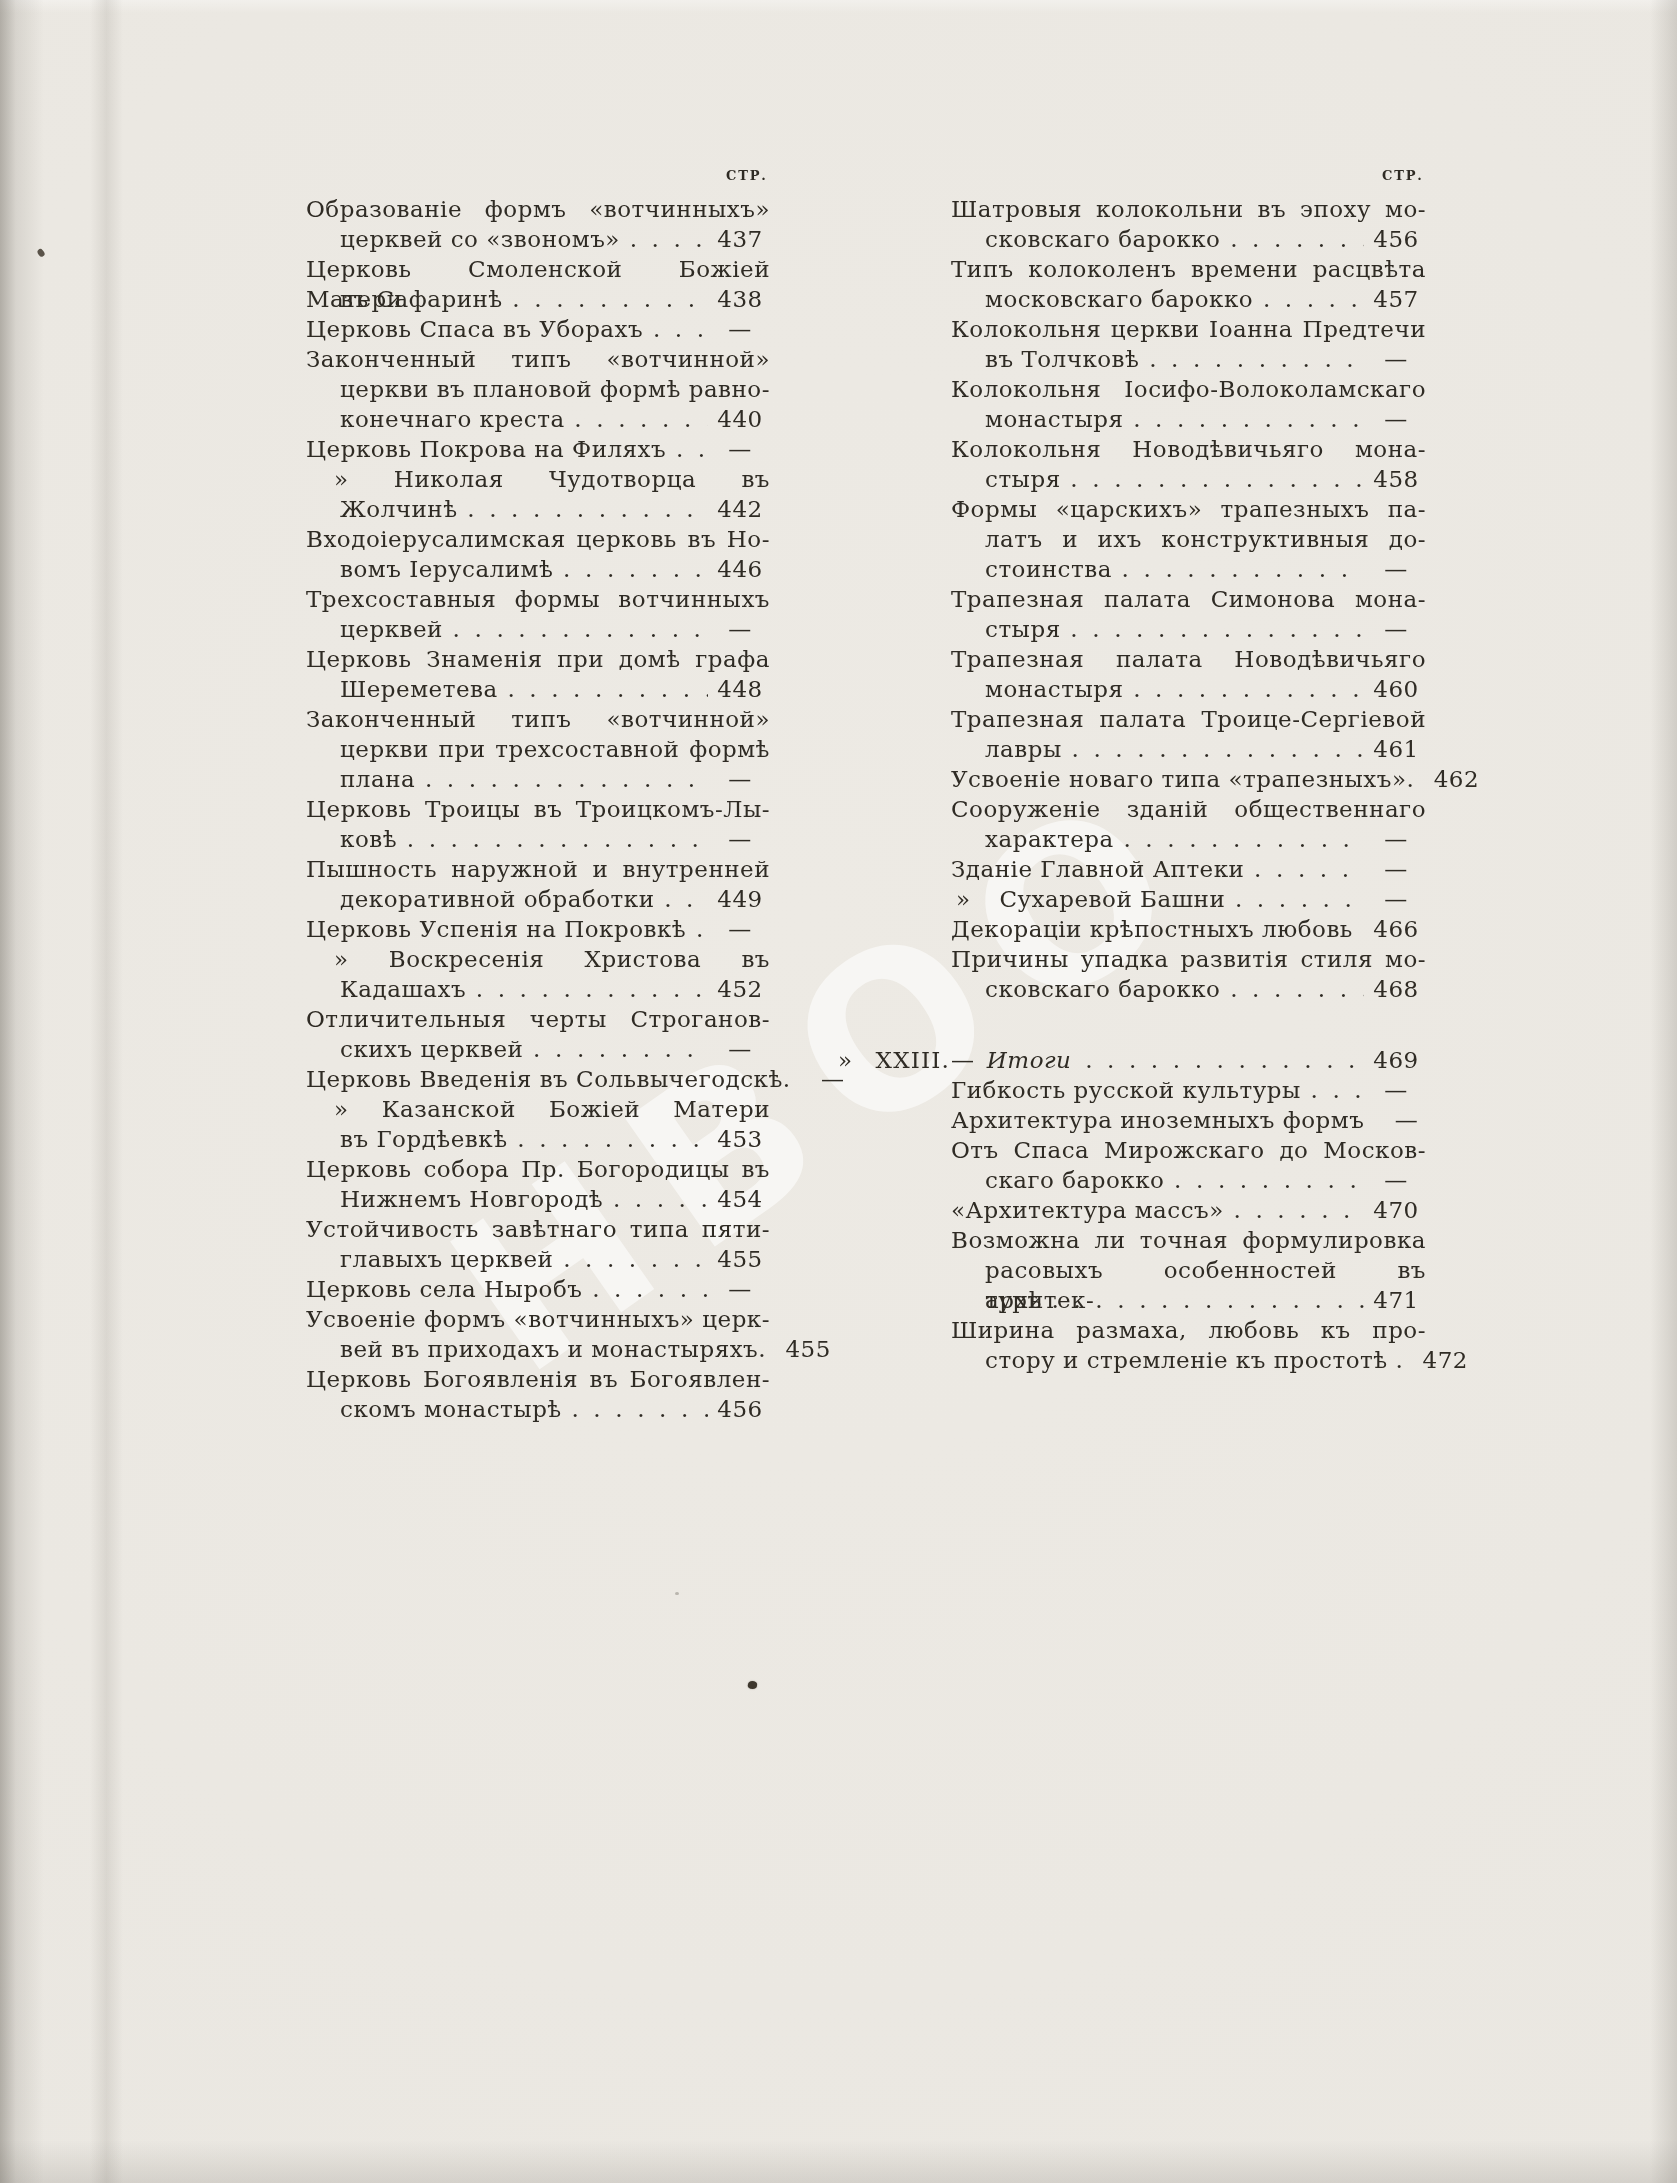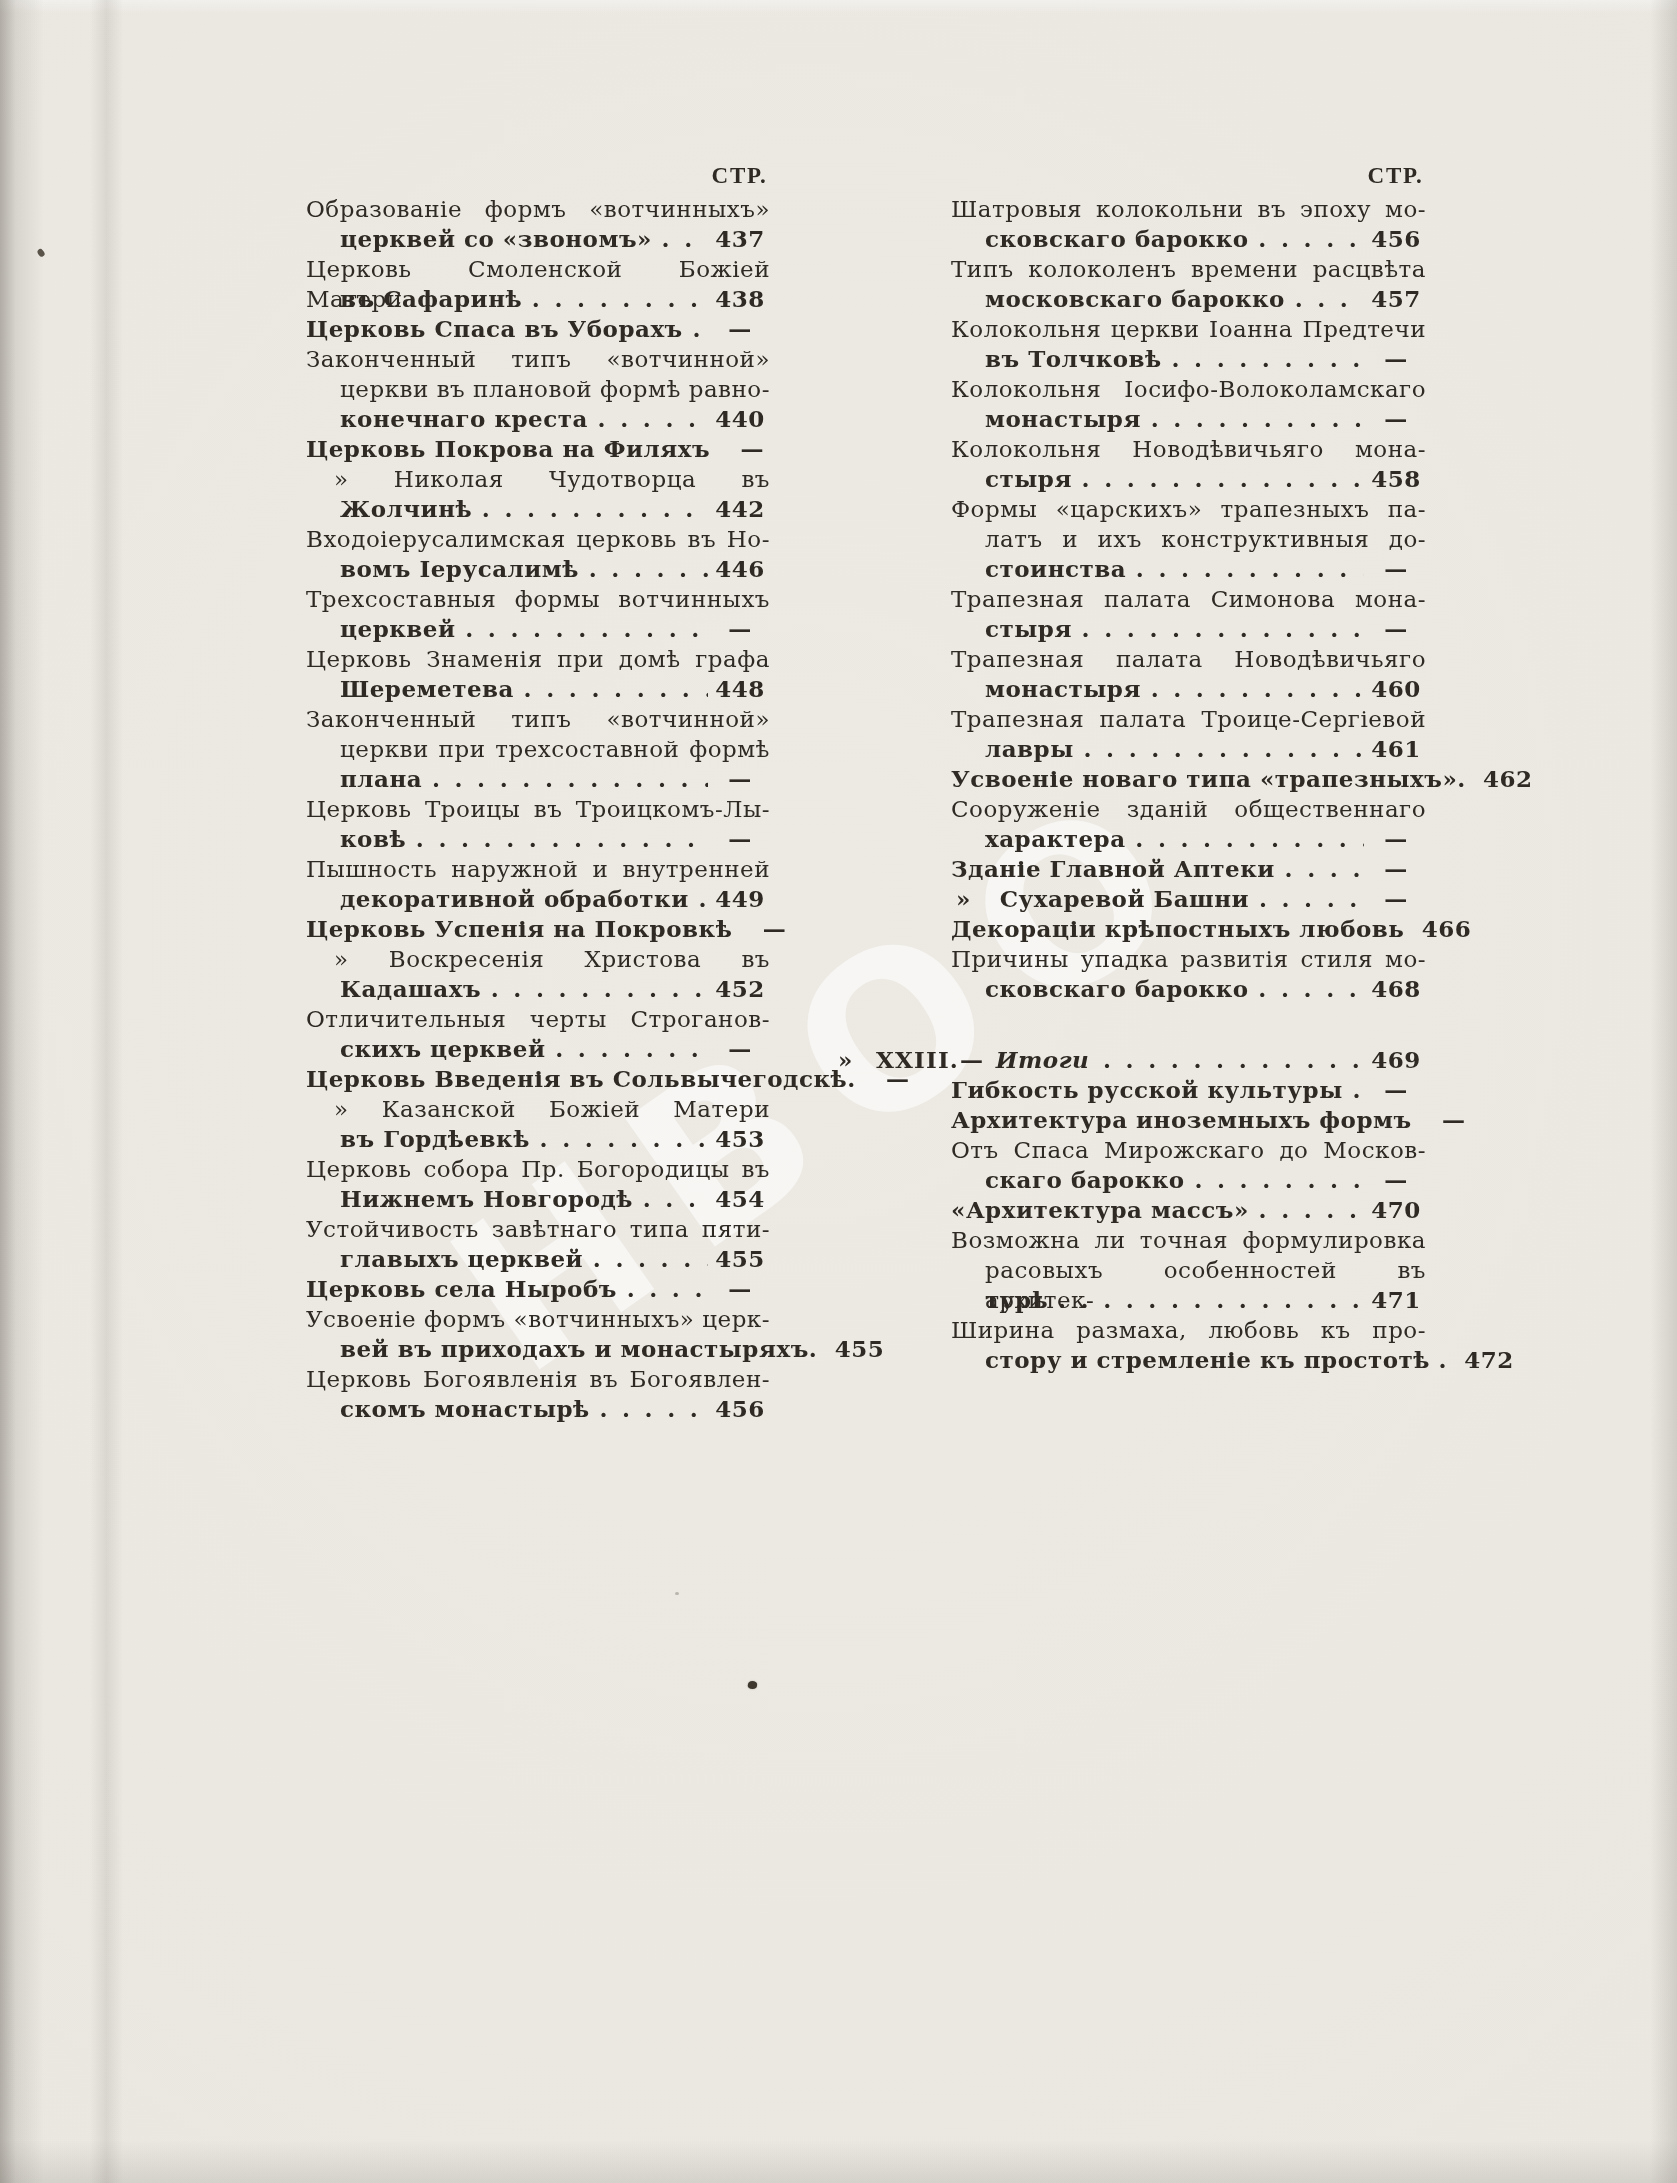--- a/index.html
+++ b/index.html
@@ -27,27 +27,27 @@
     position:absolute;left:481px;top:1213px;
     transform:rotate(-35deg);transform-origin:0 50%;
     font-family:"DejaVu Sans","Liberation Sans",sans-serif;
     font-weight:bold;font-size:214px;letter-spacing:35px;line-height:1;
     color:rgba(255,255,255,.58);white-space:nowrap;pointer-events:none;
   }
   .col{position:absolute;top:161px;font-size:23px;line-height:30px;letter-spacing:0.5px;}
   .col-left{left:306px;width:464px;}
   .col-right{left:951px;width:475px;}
   .stp{
-    font-size:23px;letter-spacing:1.8px;text-align:right;
-    height:33px;line-height:30px;padding-right:2.4px;font-weight:bold;font-family:Liberation Serif, serif;
+    font-size:13px;letter-spacing:1.8px;text-align:right;
+    height:33px;line-height:30px;padding-right:2.4px;font-weight:bold;
   }
   .tline{height:30px;}
   .block{display:block;}
   .just{text-align:justify;text-align-last:justify;}
-  .flexline{display:flex;align-items:baseline;font-weight:bold;}
+  .flexline{display:flex;align-items:baseline;}
   .ind{padding-left:34px;}
   .txt{white-space:nowrap;}
   .dots{
     flex:1 1 auto;overflow:hidden;white-space:nowrap;
     letter-spacing:14.6px;margin:0 2.4px 0 9.7px;
   }
   .dots.empty::before{content:"";}
   .num{flex:0 0 auto;min-width:60px;text-align:center;white-space:nowrap;}
   .ditto{display:flex;justify-content:space-between;align-items:baseline;padding-left:28px;}
   .ditto .marker{flex:0 0 auto;}

